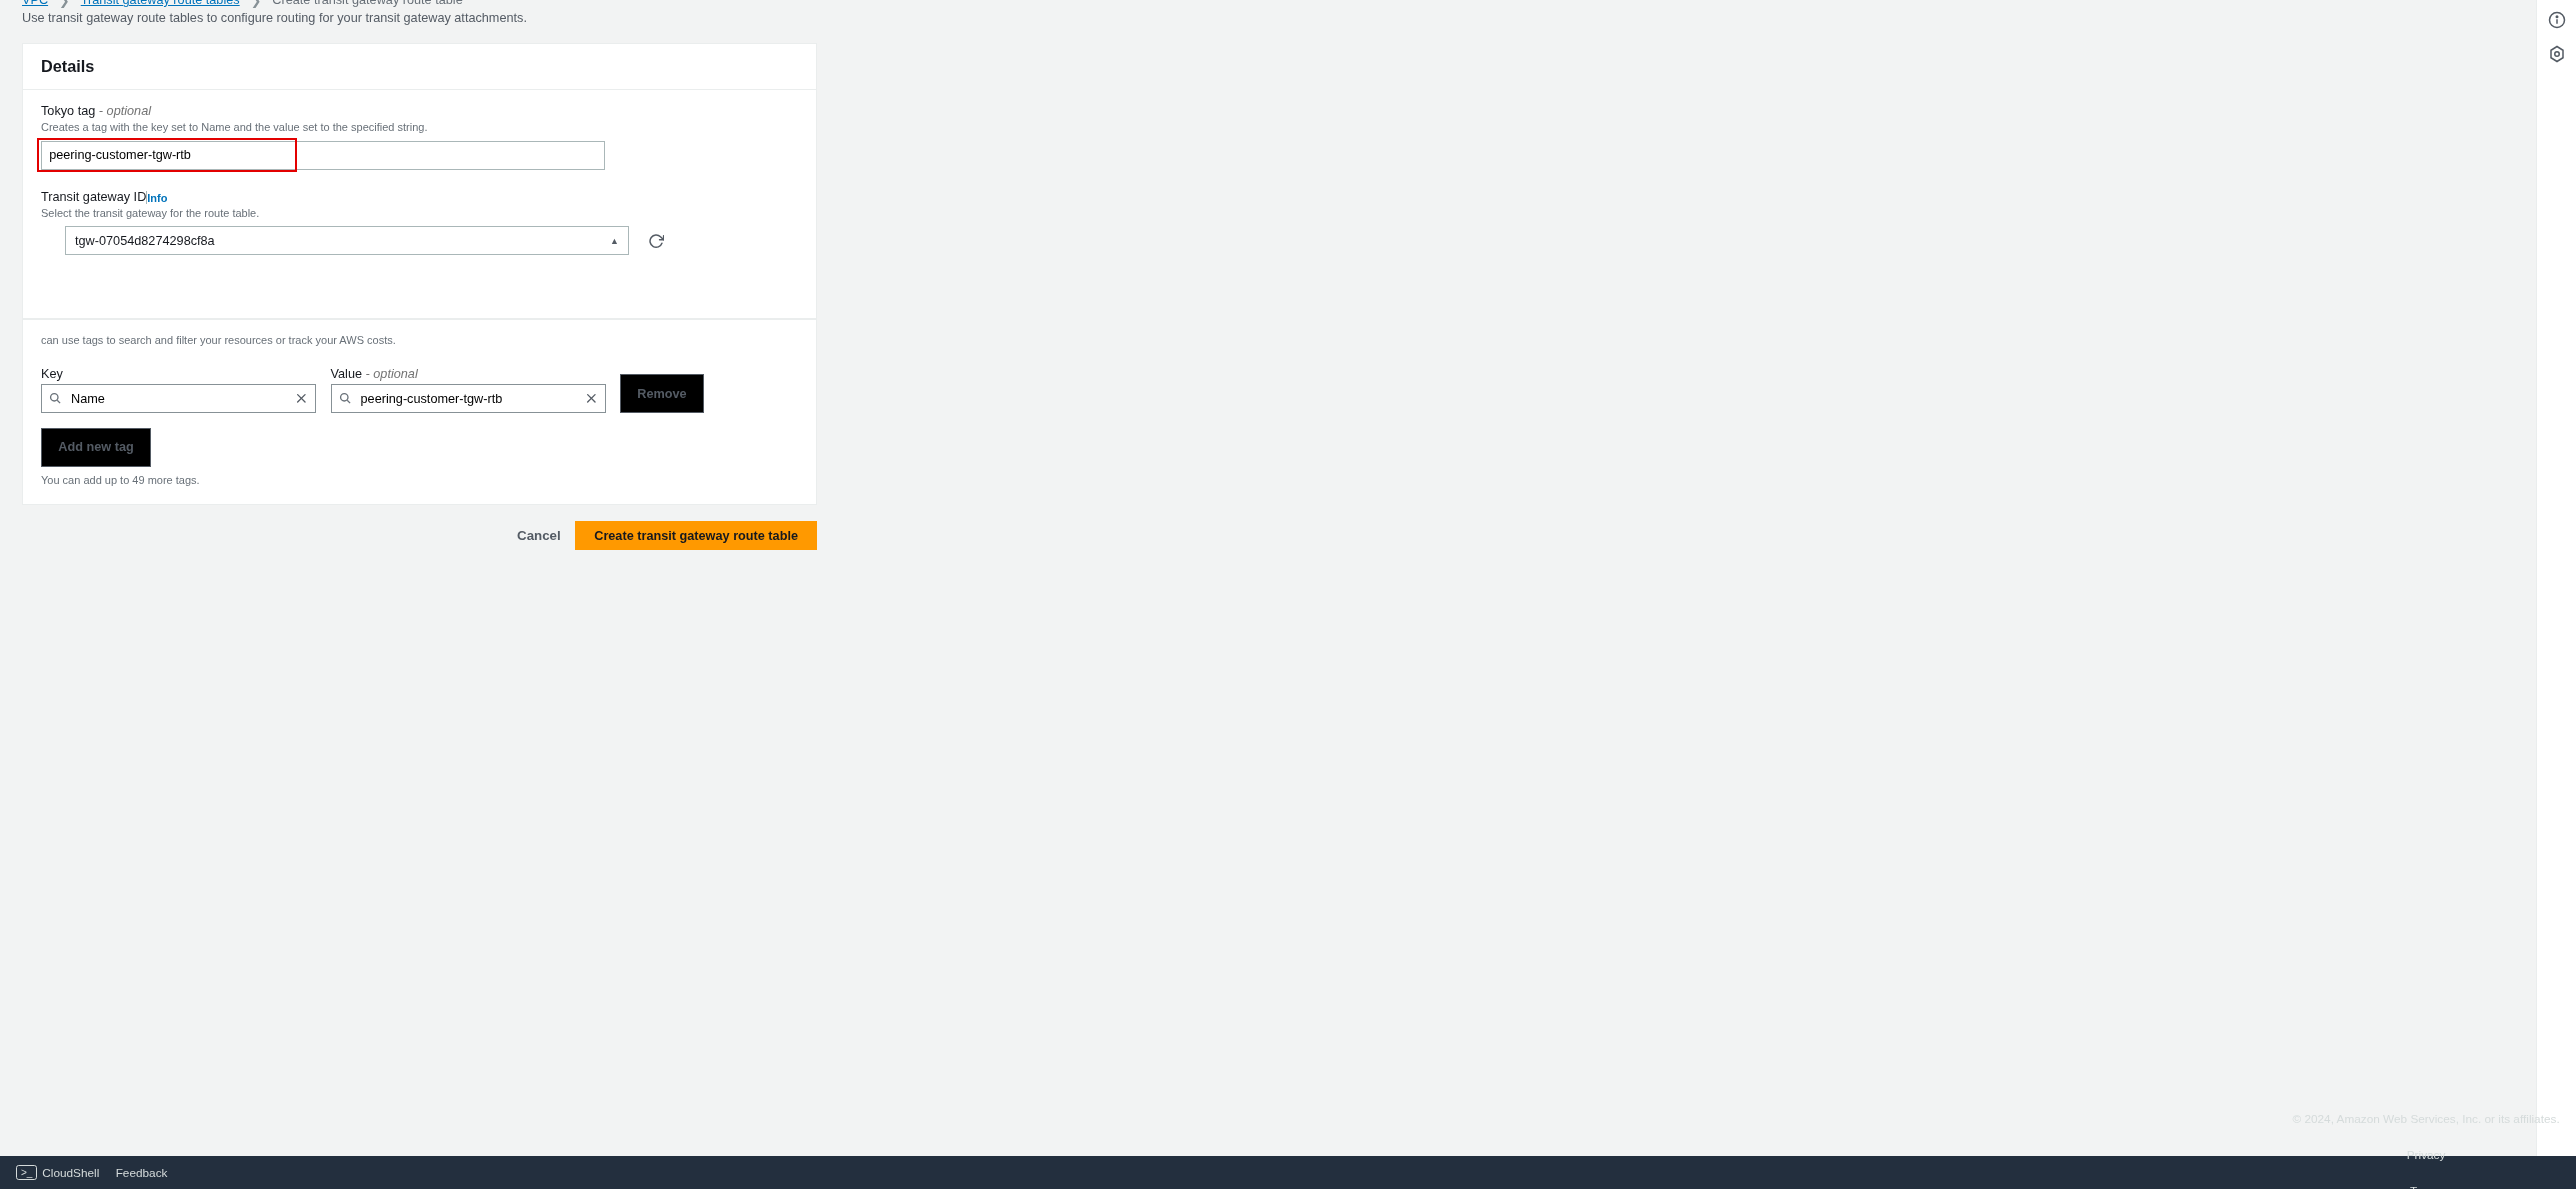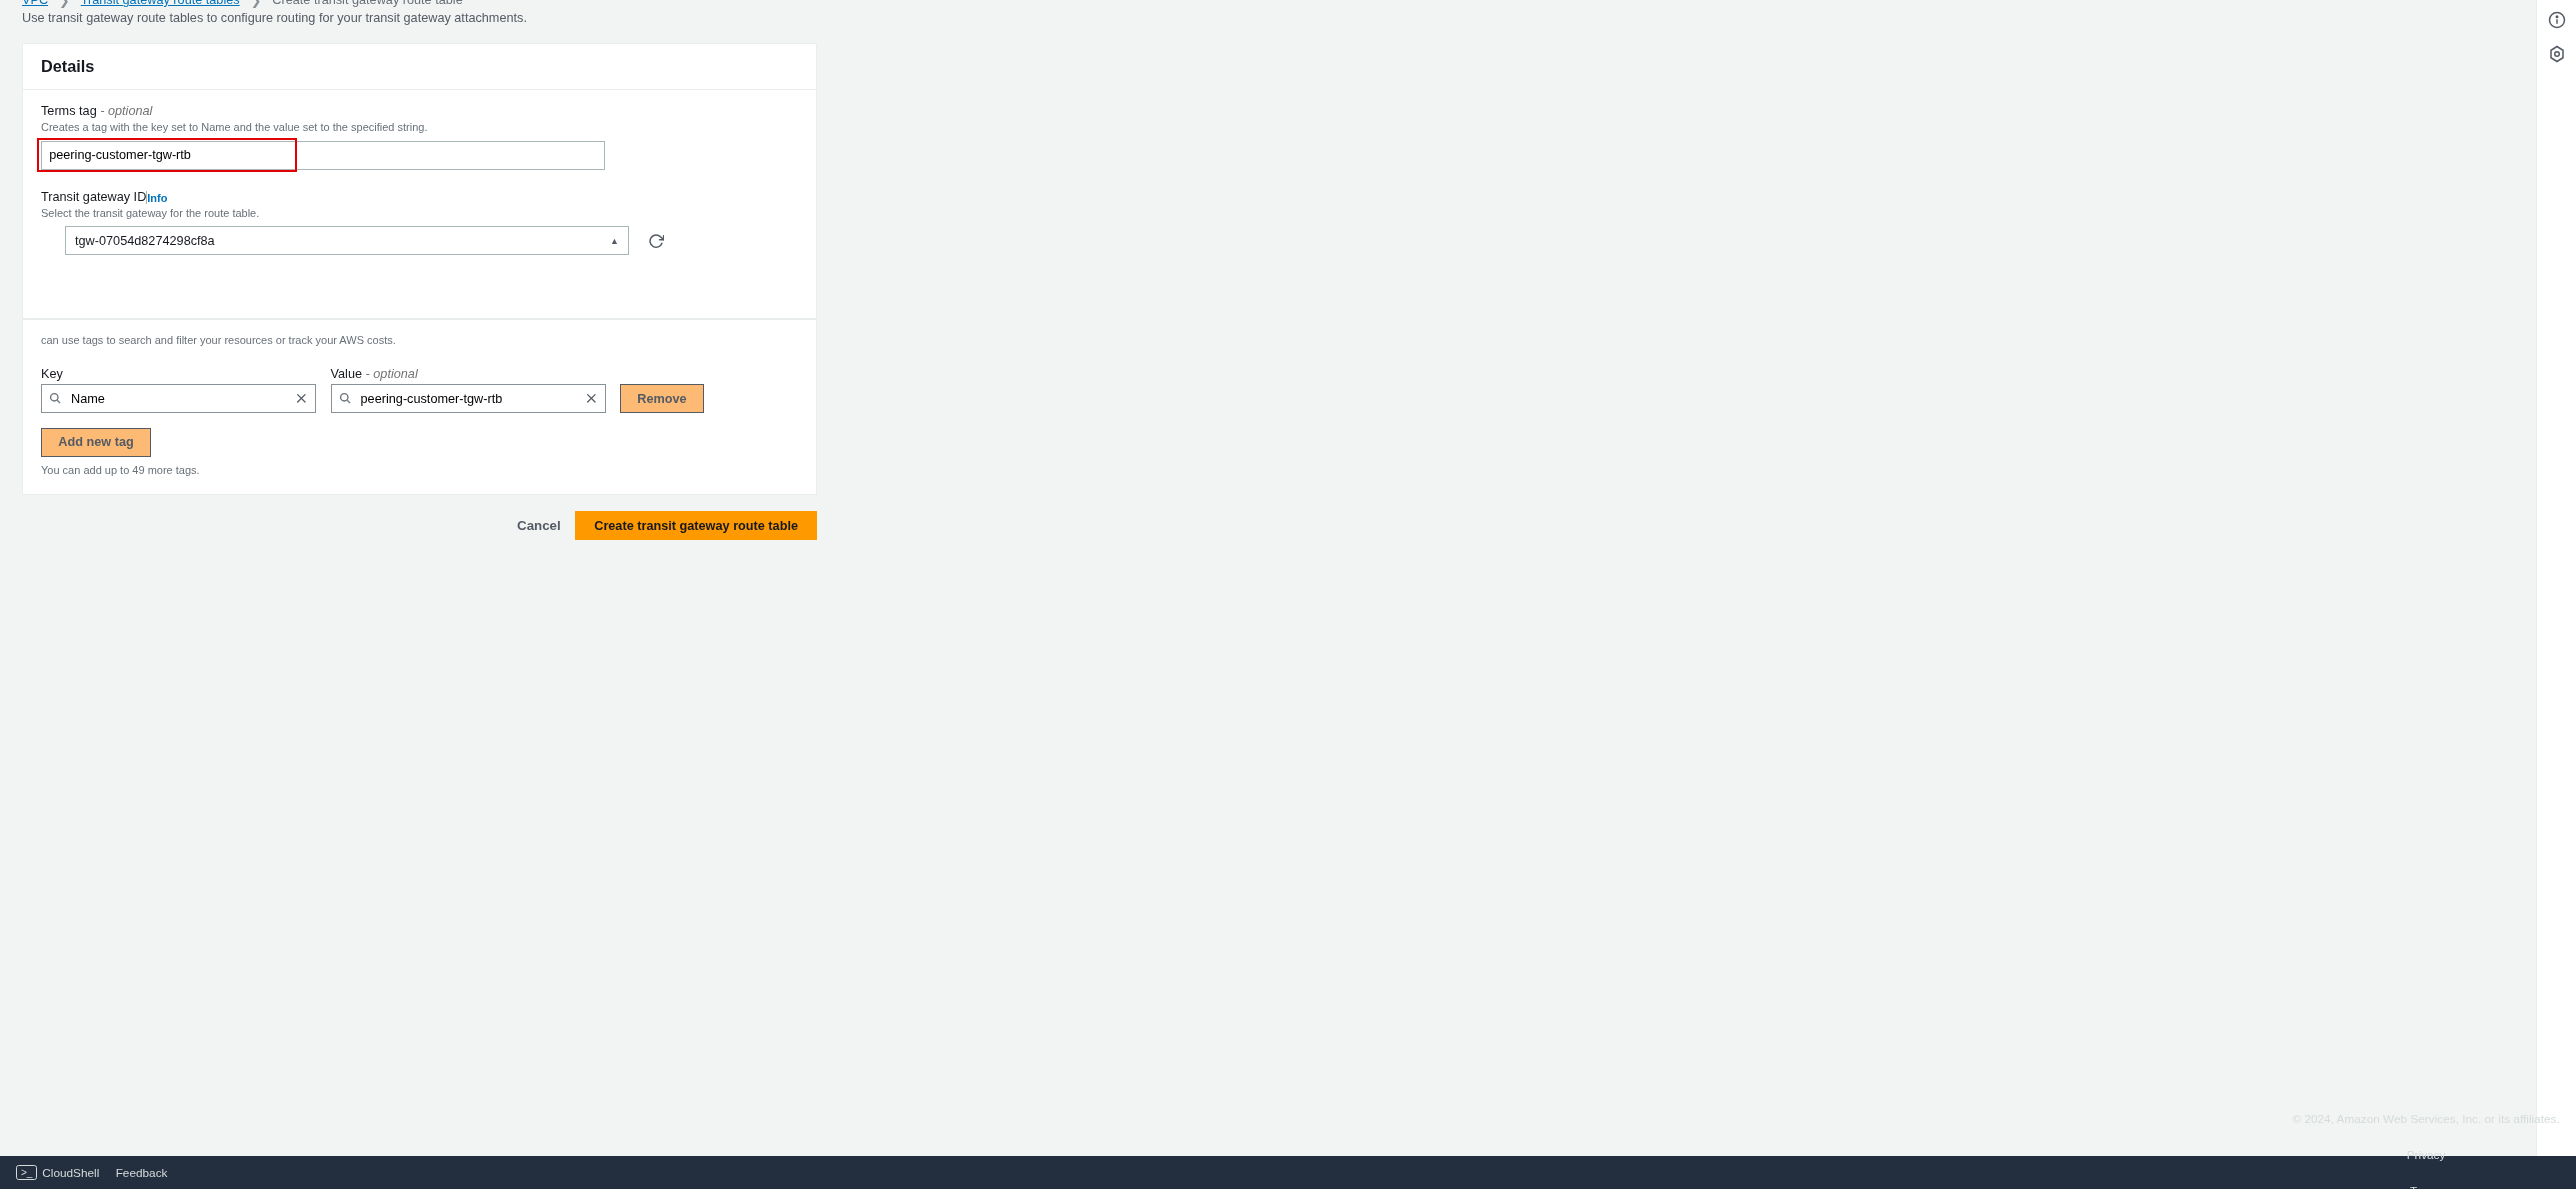--- a/index.html
+++ b/index.html
@@ -124,22 +124,22 @@
     display:flex; align-items:center;
     border:0.9px solid #879196;
     height:29px; width:275px;
     padding:0 7.2px;
     background:#fff;
   }
   .input-with-icons .mag { color:#687078; margin-right:7.2px; flex-shrink:0; }
   .input-with-icons input { border:none; outline:none; flex:1; font-size:12.7px; }
   .input-with-icons .clear { color:#687078; cursor:pointer; margin-left:5.4px; font-size:13.6px; flex-shrink:0; }
   .btn {
-    background:#fdba74; border:0.9px solid #545b64; color:#545b64;
-    height:29px; padding:0 16.3px; font-weight:700; cursor:pointer;
+    background:#000000; border:0.9px solid #545b64; color:#545b64;
+    height:39px; padding:0 16.3px; font-weight:700; cursor:pointer;
     font-size:12.7px;
   }
   .btn-primary {
     background:#ff9900; border:0.9px solid #ff9900; color:#16191f;
     height:29px; padding:0 18px; font-weight:700; cursor:pointer;
     font-size:12.7px;
   }
   .small-text { font-size:11px; color:#687078; margin-top:7.2px; }
   .action-row { display:flex; gap:0; justify-content:flex-end; width:795px; }
   .cancel-link { color:#545b64; font-weight:700; background:none; border:none; cursor:pointer; padding:0 14.5px; }
@@ -178,21 +178,21 @@
 
   <div class="subheading">Use transit gateway route tables to configure routing for your transit gateway attachments.</div>
 
   <div class="panel">
     <div class="panel-header">
       <span class="panel-title">Details</span>
     </div>
     <div class="panel-body" style="position:relative;">
       
       <div class="field-label">
-        <span>Terms tag</span><span class="optional"> - optional</span>
+        <span>Tokyo tag</span><span class="optional"> - optional</span>
       </div>
       <div class="field-help">Creates a tag with the key set to Name and the value set to the specified string.</div>
       <div style="position:relative; display:inline-block;">
         <input class="text-input" type="text" value="peering-customer-tgw-rtb" style="">
         <div class="red-highlight" style="left:-3.6px; top:-2.7px; width:260px; height:34px;"></div>
       </div>
 
       <div style="height:20px;"></div>
 
       

